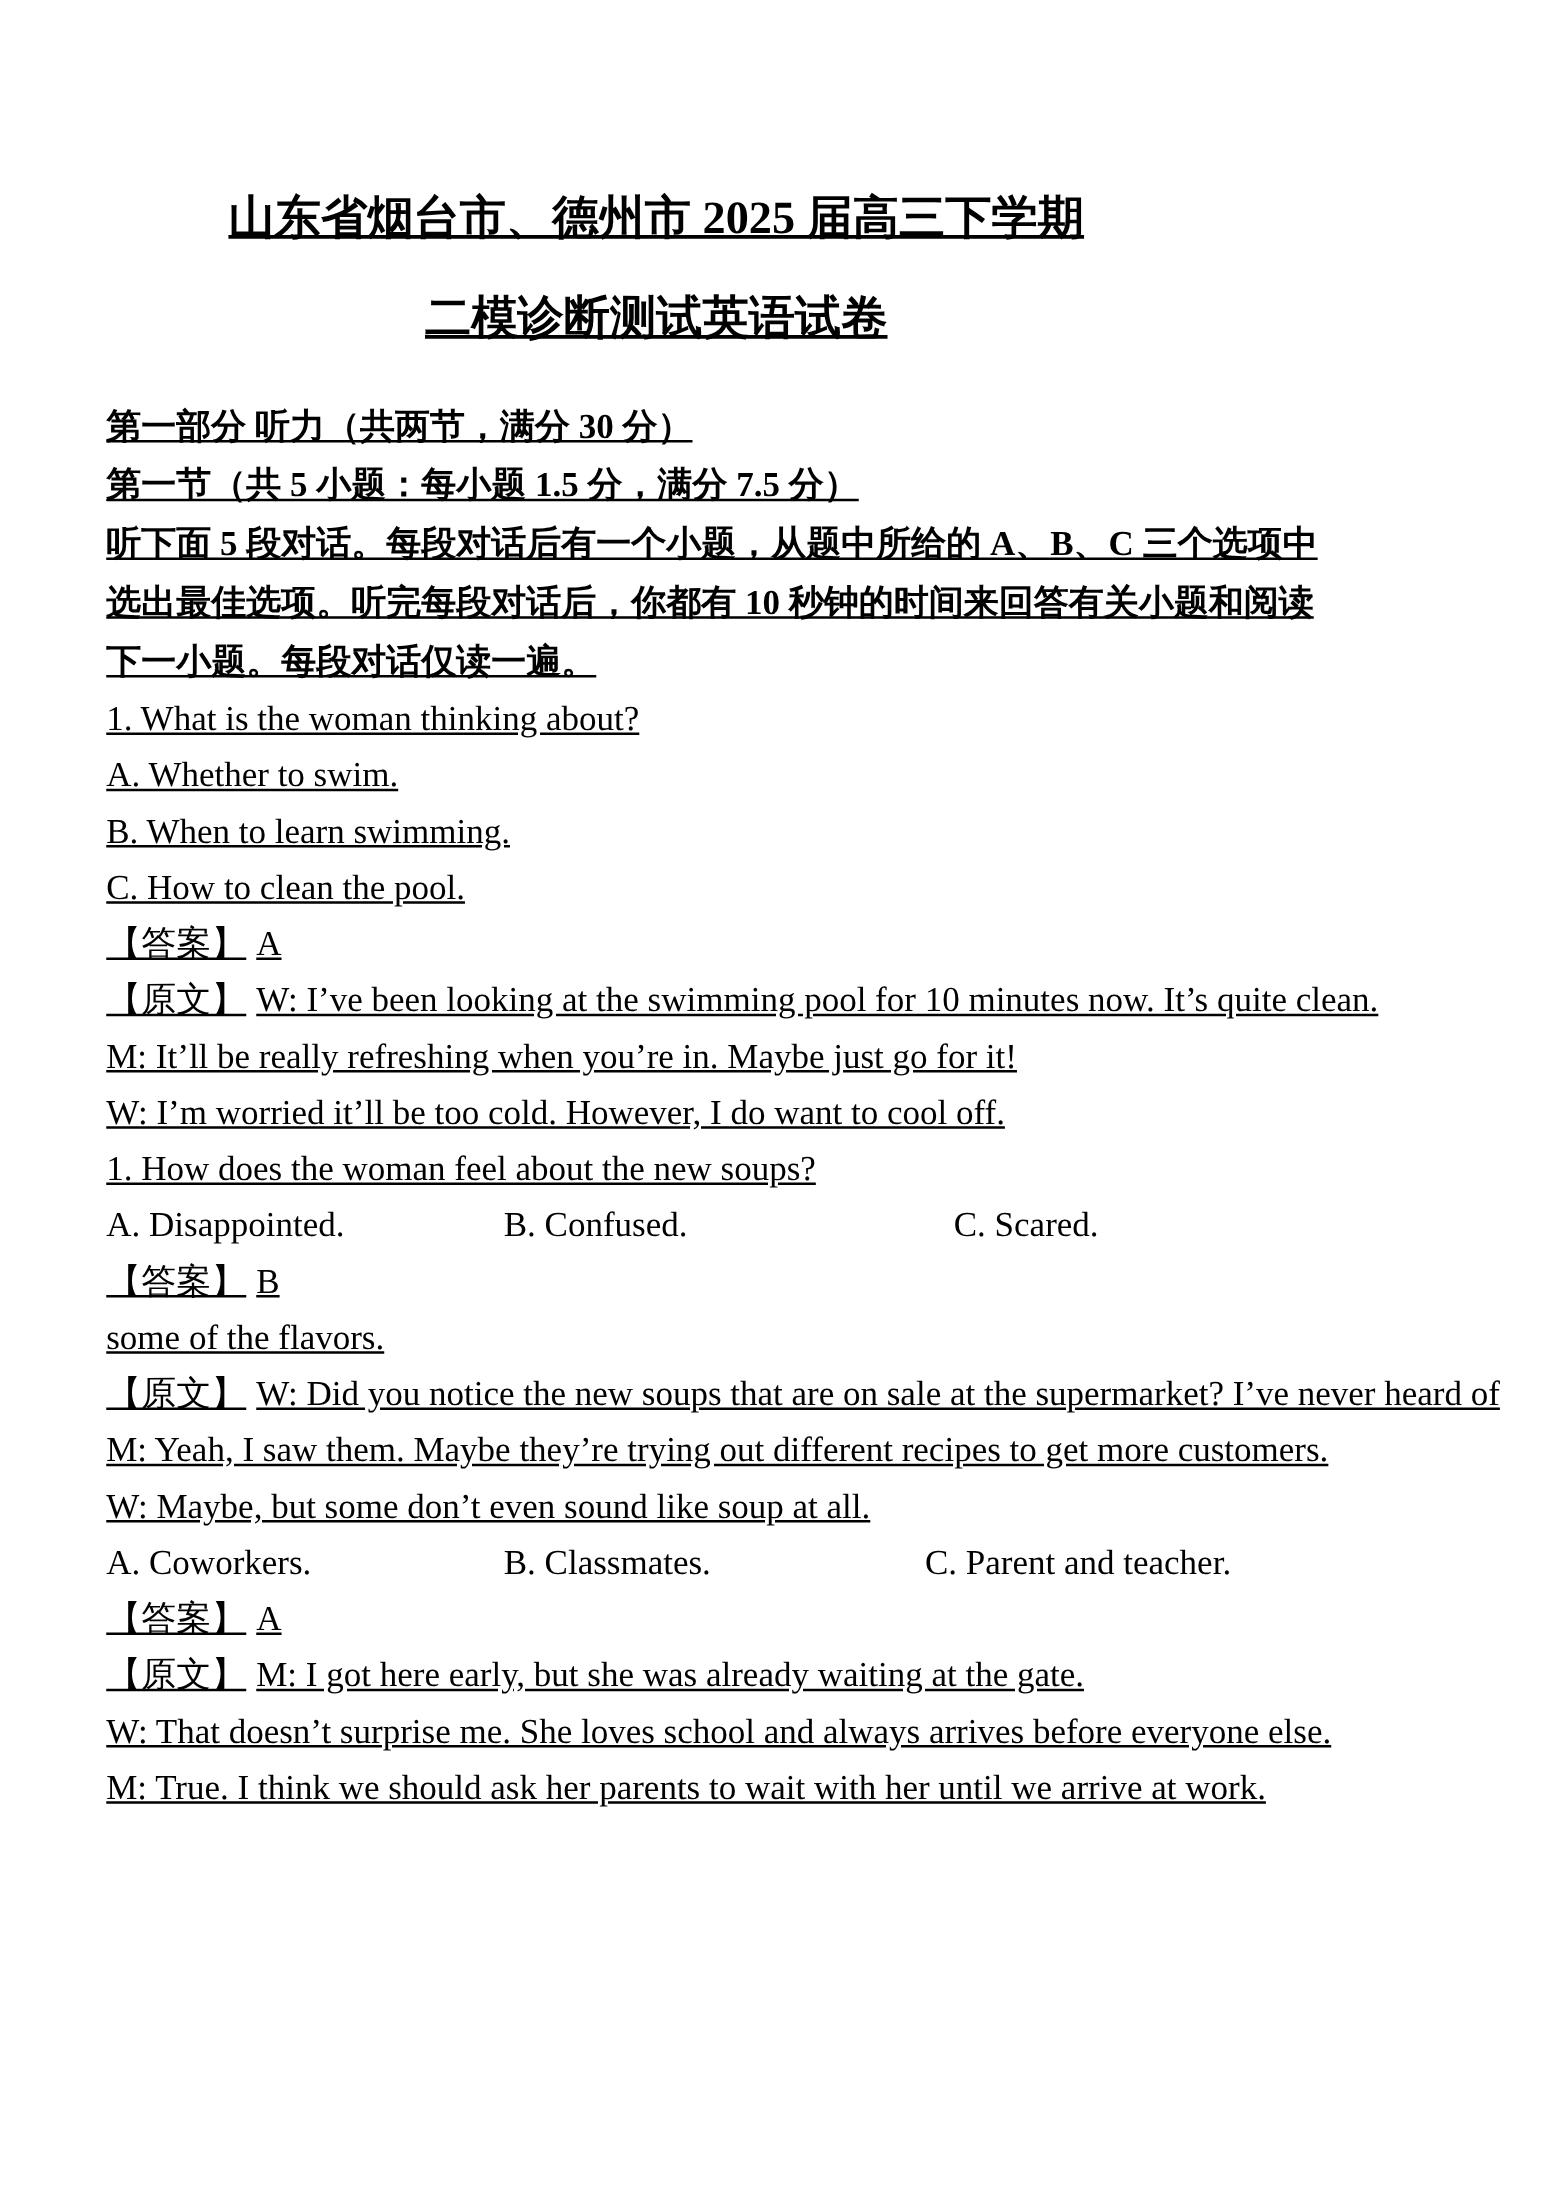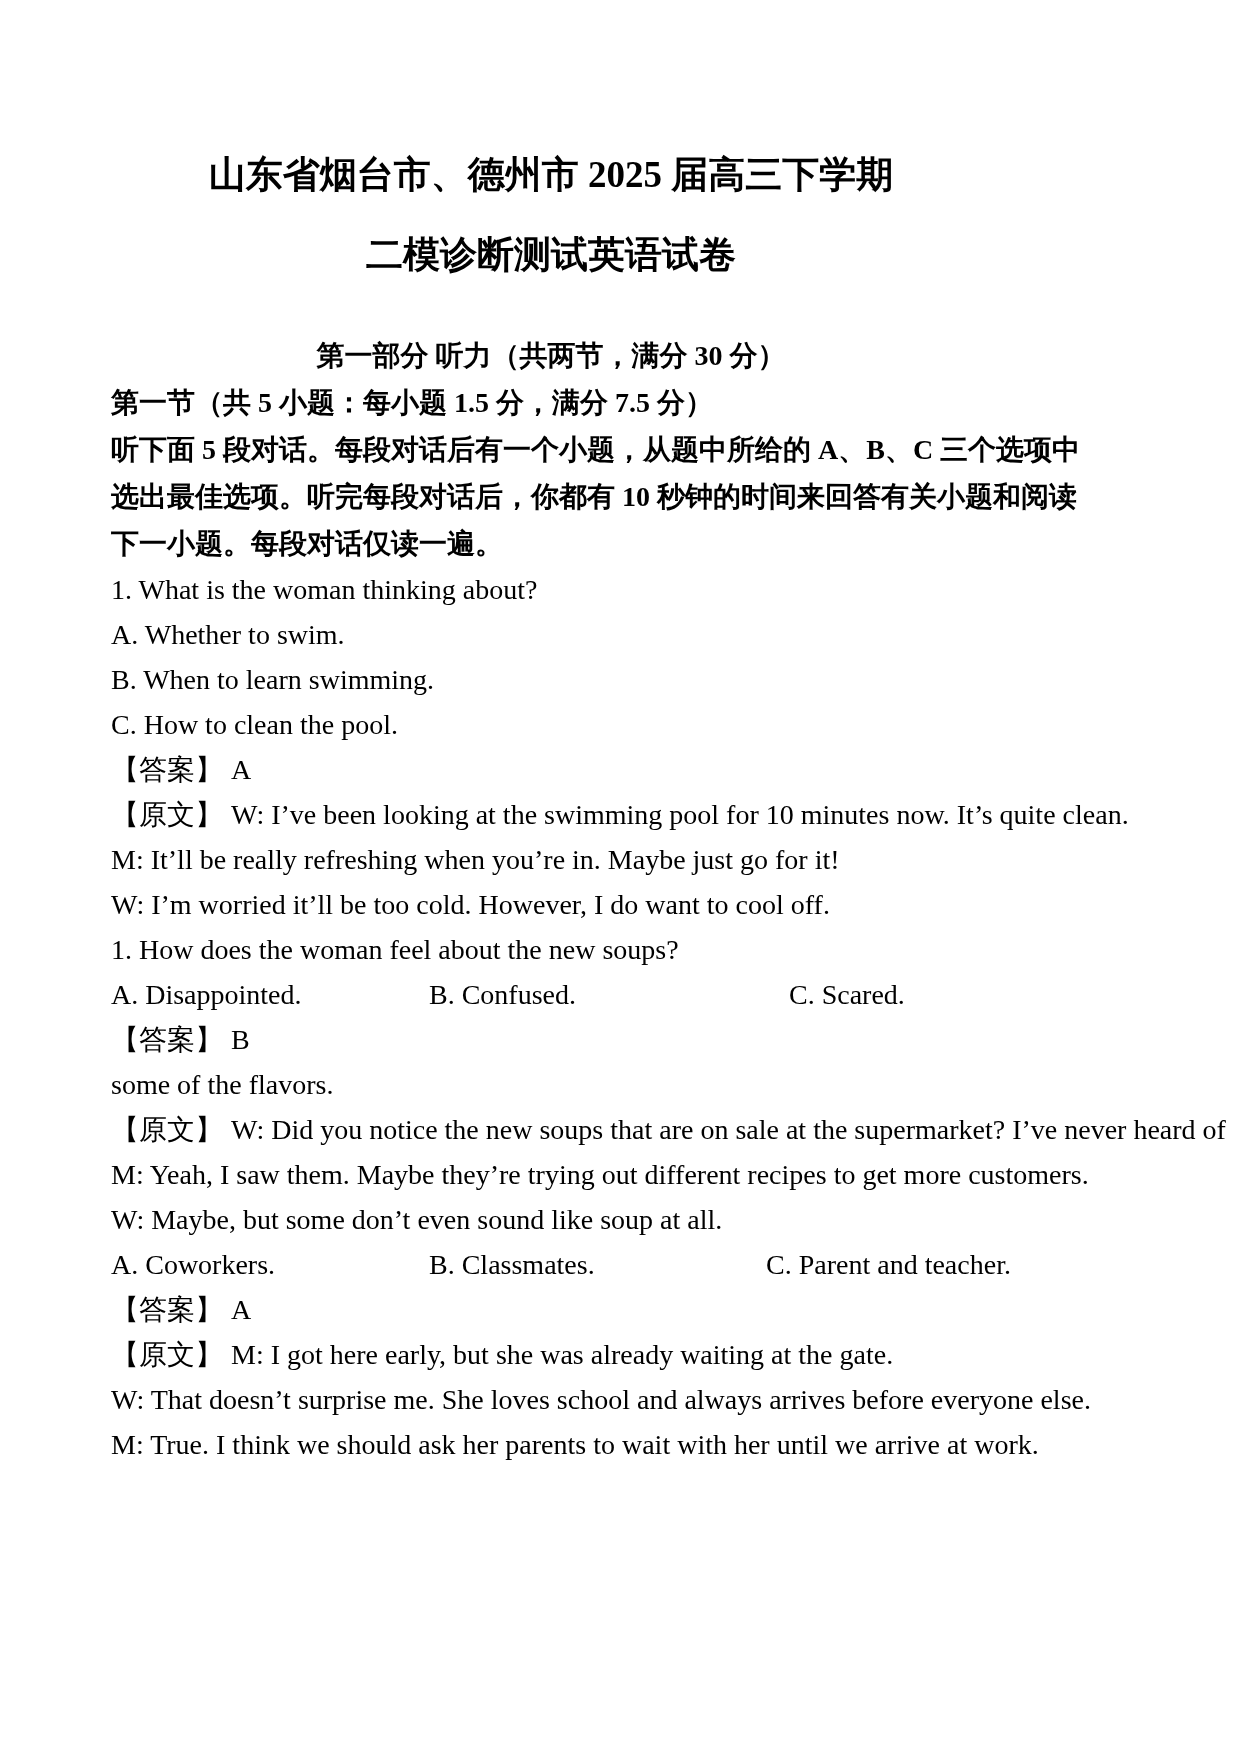--- a/index.html
+++ b/index.html
@@ -10,40 +10,41 @@
     color: #000000;
   }
   .page {
     position: relative;
     width: 1240px; height: 1754px;
     background: #ffffff;
     overflow: hidden;
   }
   .content {
     box-sizing: content-box;
-    padding: 150px 0 0 111px;
+    padding: 150px 0 0 85px;
     width: 880px;
+    text-decoration: underline;
   }
   .title-line {
     font-size: 37px;
     font-weight: 700;
     height: 50px;
     line-height: 50px;
     text-align: center;
     white-space: nowrap;
   }
   .title-2 { margin-top: 30px; }
   .zh {
     font-weight: 700;
     font-size: 28px;
     height: 47px;
     line-height: 47px;
     white-space: nowrap;
   }
-  .part-heading { margin-top: 52px; text-align: center; }
+  .part-heading { margin-top: 38px; }
   .en {
     font-size: 28px;
     height: 45px;
     line-height: 45px;
     white-space: nowrap;
   }
   .opts-row { position: relative; }
   .opts-row .opt { position: absolute; top: 0; }
   .opt-a { left: 0; }
   .opt-b { left: 318px; }

